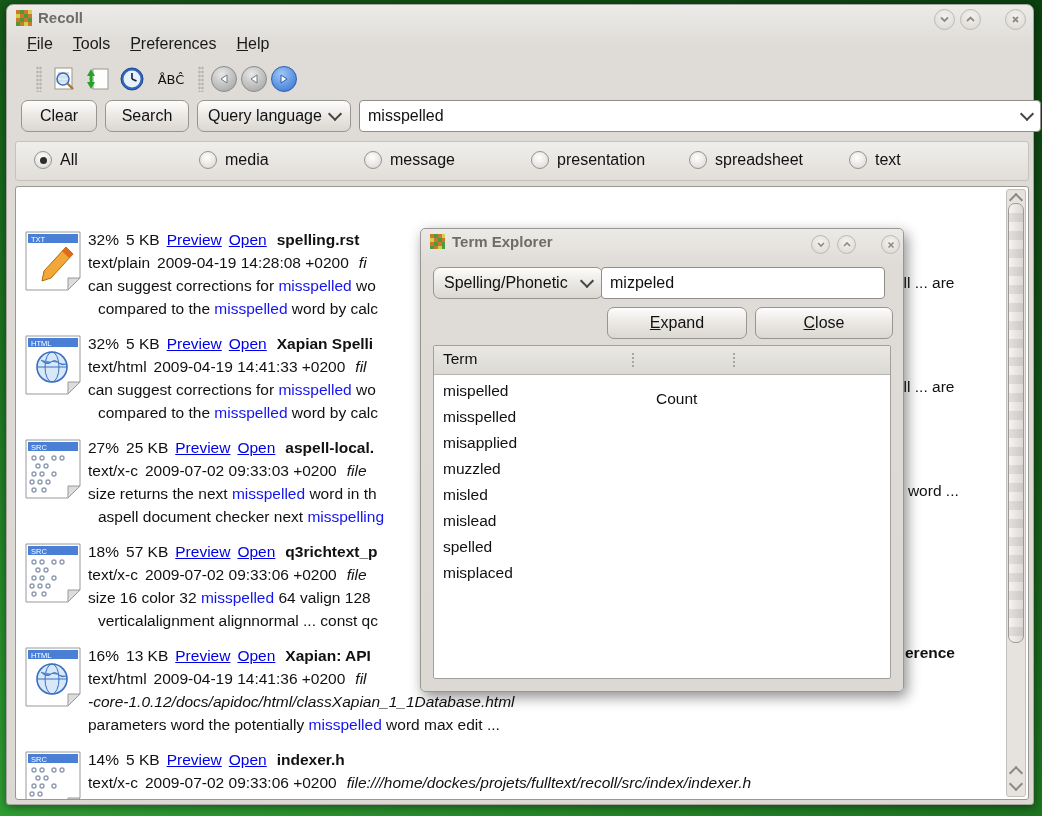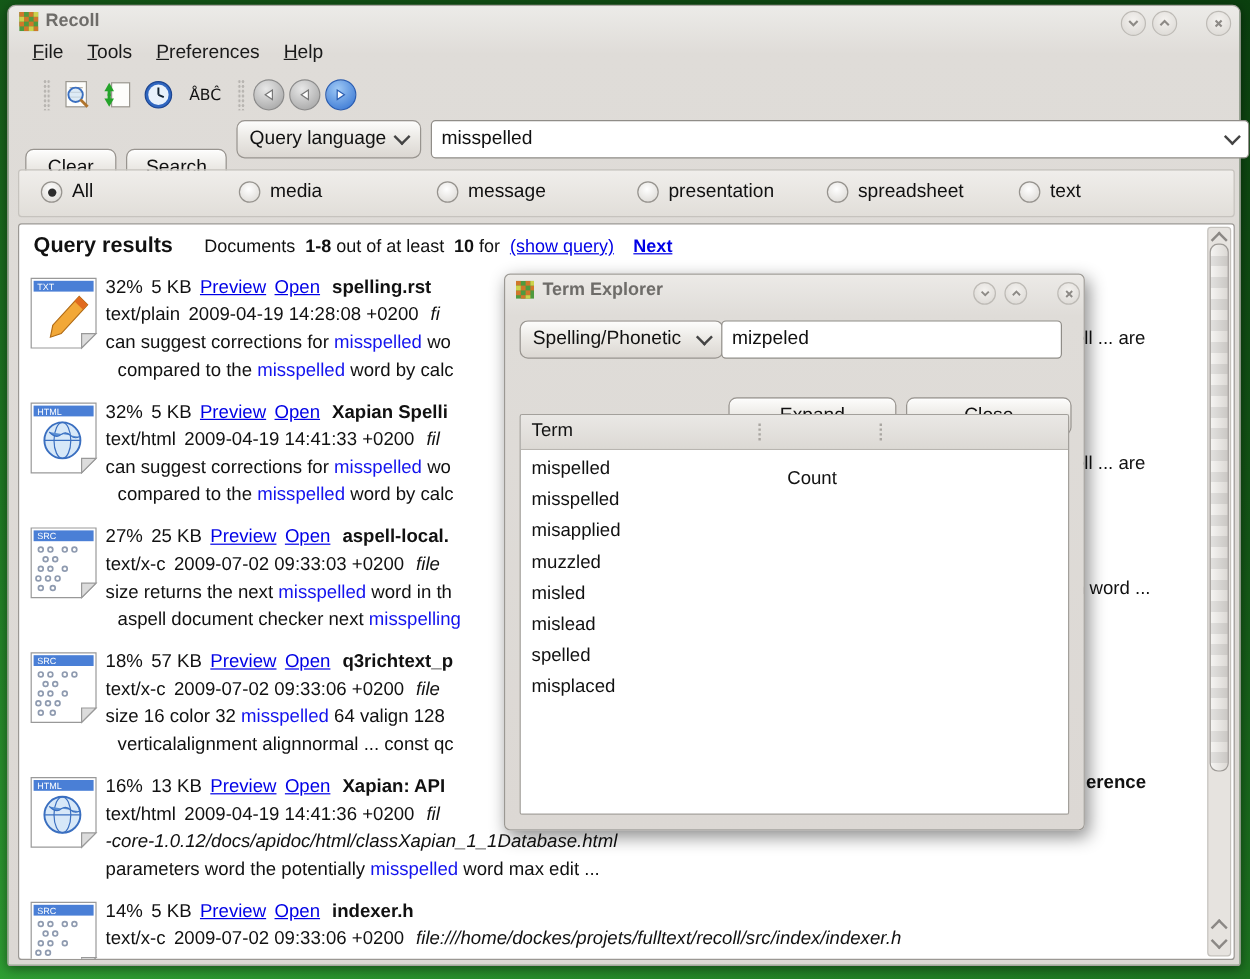--- a/index.html
+++ b/index.html
@@ -23,21 +23,21 @@
   .toolbar{position:absolute;left:26px;top:56px;height:36px;display:flex;align-items:center;gap:4px;}
   .handle{width:6px;height:26px;margin:0 3px;
     background-image:radial-gradient(#b7b4b0 1px,transparent 1.2px);background-size:3px 4px;}
   .tbtn{width:30px;height:30px;border-radius:4px;display:flex;align-items:center;justify-content:center;}
   .tbtn.txt{width:40px;font-size:13px;color:#111;font-family:"DejaVu Sans",sans-serif;}
   .navc{width:24px;height:24px;border-radius:50%;display:flex;align-items:center;justify-content:center;color:#fff;font-size:13px;}
   .navc.gray{background:radial-gradient(circle at 40% 30%,#e8e8e8,#9d9d9d);border:1px solid #8a8a8a;}
   .navc.blue{background:radial-gradient(circle at 40% 30%,#9ec8f5,#2f6fd0);border:1px solid #2a5cb0;}
   
   .btn{background:linear-gradient(#fdfdfc,#eceae6 45%,#dbd7d2);border:1px solid #98948f;border-radius:7px;
-    font-size:16px;color:#111;display:inline-flex;align-items:center;justify-content:center;box-shadow:0 1px 0 rgba(255,255,255,.7) inset;margin-top:24px;}
+    font-size:16px;color:#111;display:inline-flex;align-items:center;justify-content:center;box-shadow:0 1px 0 rgba(255,255,255,.7) inset;}
   .combo{background:linear-gradient(#fdfdfc,#eceae6 45%,#dbd7d2);border:1px solid #98948f;border-radius:7px;
     font-size:16px;color:#111;display:inline-flex;align-items:center;justify-content:space-between;padding:0 10px;}
   .chev{width:8px;height:8px;border-right:2px solid #444;border-bottom:2px solid #444;transform:rotate(45deg);margin-top:-4px;}
   .inputbox{background:#fff;border:1px solid #908d88;border-radius:4px;font-size:16px;padding:0 8px;
     font-family:"Liberation Sans","DejaVu Sans",sans-serif;color:#111;}
   
   .srow .btn{position:absolute;height:30px;}
   
   .radiobar{position:absolute;left:8px;top:136px;width:1012px;height:38px;background:linear-gradient(#f0eeeb,#e1ded9);
     border:1px solid #c6c3be;border-radius:3px;}
@@ -219,30 +219,20 @@
         <span class="rcirc"></span>
         <span>spreadsheet</span>
       </span>
     <span class="ritem" style="left:833px">
         <span class="rcirc"></span>
         <span>text</span>
       </span>
   </div>
 
   <div class="panel">
-    <div class="qhead">
-      <span class="big">Query results</span>
-      <span>Documents</span>
-      <b>1-8</b>
-      <span>out of at least</span>
-      <b>10</b>
-      <span>for</span>
-      <span class="lnk">(show query)</span>
-      <span class="blnk" style="margin-left:8px">Next</span>
-    </div>
 
     <div class="rrow" style="top:41px">
       <svg class="ficon" width="58" height="62">
         <path d="M2 2 h54 v46 l-12 12 H2 z" fill="#fff" stroke="#999"></path>
         <path d="M56 48 l-12 12 v-12 z" fill="#dcdcdc" stroke="#999"></path>
         <rect x="4" y="4" width="50" height="9" fill="#4a7fd6"></rect>
           <text x="7" y="11.5" font-size="7.5" fill="#fff">TXT</text>
         <polygon points="42,17 49,24 27,48 18,51 20,41" fill="#f2a838" stroke="#b06a14"></polygon>
         <polygon points="42,17 49,24 45,28 38,21" fill="#e06a1e"></polygon>
       </svg>

